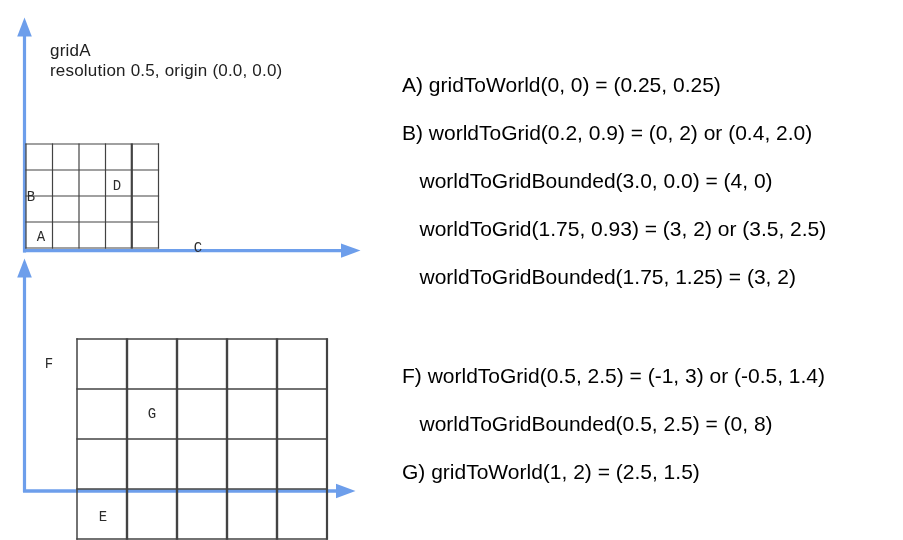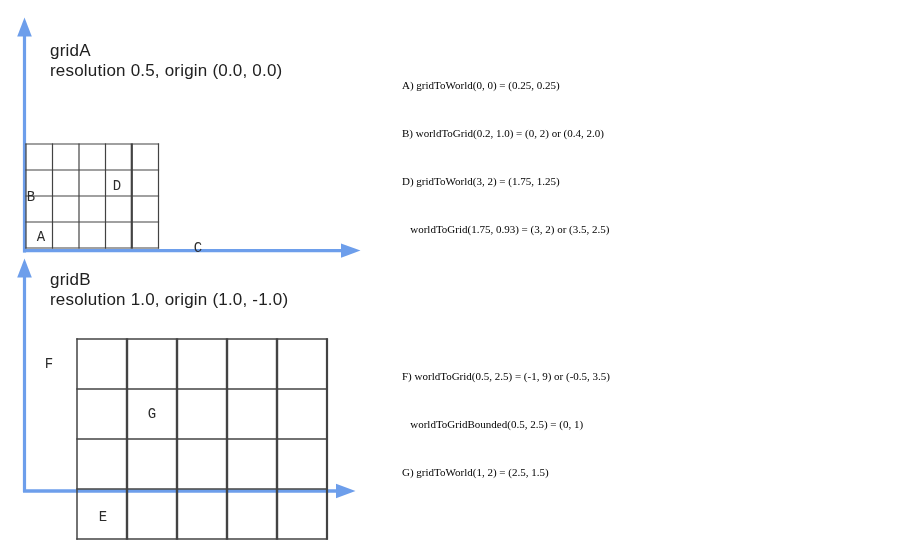--- a/index.html
+++ b/index.html
@@ -25,22 +25,22 @@
     position:absolute;
     color:var(--text-dark);
     font-size:17px;
     line-height:20px;
     letter-spacing:0.2px;
     white-space:nowrap;
   }
   .code-block{
     position:absolute;
     color:var(--code-text);
-    font-family:Liberation Serif, serif;
-    font-size:11px;
+    font-family:Liberation Sans, sans-serif;
+    font-size:21px;
     line-height:16px;
     white-space:pre;
   }
   .glabel{
     position:absolute;
     transform:translate(-50%,-50%);
     color:#2b2b2b;
     font-family:"Liberation Mono","DejaVu Sans Mono",monospace;
     font-size:14px;
     line-height:14px;
@@ -95,40 +95,37 @@
       <line x1="277" y1="326.3" x2="277" y2="527.7" stroke-width="2.4"></line>
       <line x1="327" y1="326.3" x2="327" y2="527.7" stroke-width="2.2"></line>
     </g>
   </svg>
 
   <div class="title-block" style="left:50px;top:29px">
     <div>gridA</div>
     <div>resolution 0.5, origin (0.0, 0.0)</div>
   </div>
 
-  <div class="title-block" style="left:50px;top:258px">
-    <div>gridB</div>
-    <div>resolution 1.0, origin (1.0, -1.0)</div>
-  </div>
 
   <span class="glabel" style="left:41px;top:225px">A</span>
   <span class="glabel" style="left:31px;top:185px">B</span>
   <span class="glabel" style="left:198px;top:236px">C</span>
   <span class="glabel" style="left:117px;top:174px">D</span>
   <span class="glabel" style="left:103px;top:505px">E</span>
   <span class="glabel" style="left:49px;top:352px">F</span>
   <span class="glabel" style="left:152px;top:402px">G</span>
 
   <div class="code-block" style="left:402px;top:33px">
     <div class="cl">A) gridToWorld(0, 0) = (0.25, 0.25)</div>
-    <div class="cl">B) worldToGrid(0.2, 1.0) = (0, 2) or (0.4, 2.0)</div>
-    <div class="cl">D) gridToWorld(3, 2) = (1.75, 1.25)</div>
+    <div class="cl">B) worldToGrid(0.2, 0.9) = (0, 2) or (0.4, 2.0)</div>
+    <div class="cl">   worldToGridBounded(3.0, 0.0) = (4, 0)</div>
     <div class="cl">   worldToGrid(1.75, 0.93) = (3, 2) or (3.5, 2.5)</div>
+    <div class="cl">   worldToGridBounded(1.75, 1.25) = (3, 2)</div>
   </div>
 
   <div class="code-block" style="left:402px;top:324px">
-    <div class="cl">F) worldToGrid(0.5, 2.5) = (-1, 9) or (-0.5, 3.5)</div>
-    <div class="cl">   worldToGridBounded(0.5, 2.5) = (0, 1)</div>
+    <div class="cl">F) worldToGrid(0.5, 2.5) = (-1, 3) or (-0.5, 1.4)</div>
+    <div class="cl">   worldToGridBounded(0.5, 2.5) = (0, 8)</div>
     <div class="cl">G) gridToWorld(1, 2) = (2.5, 1.5)</div>
     
   </div>
 
 </div>
 
 </body></html>

